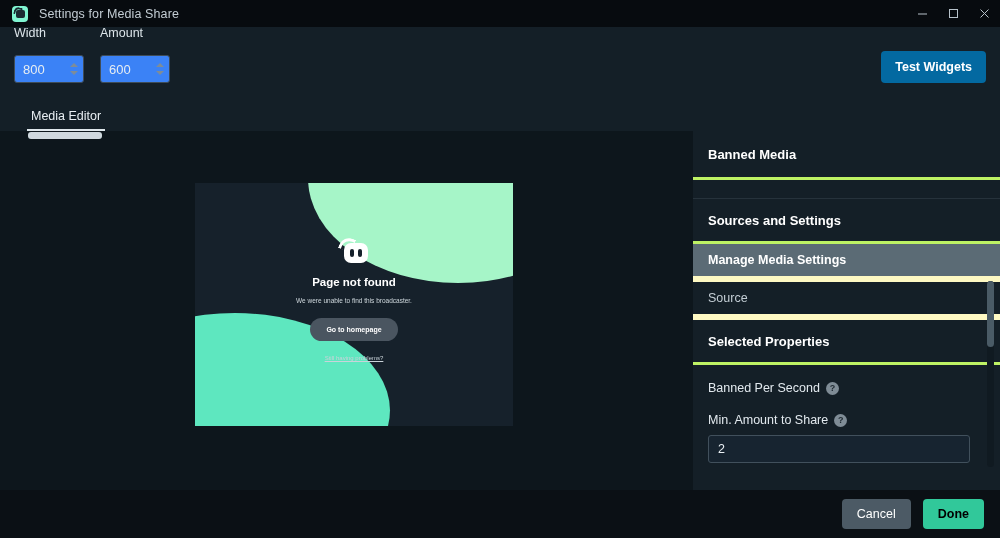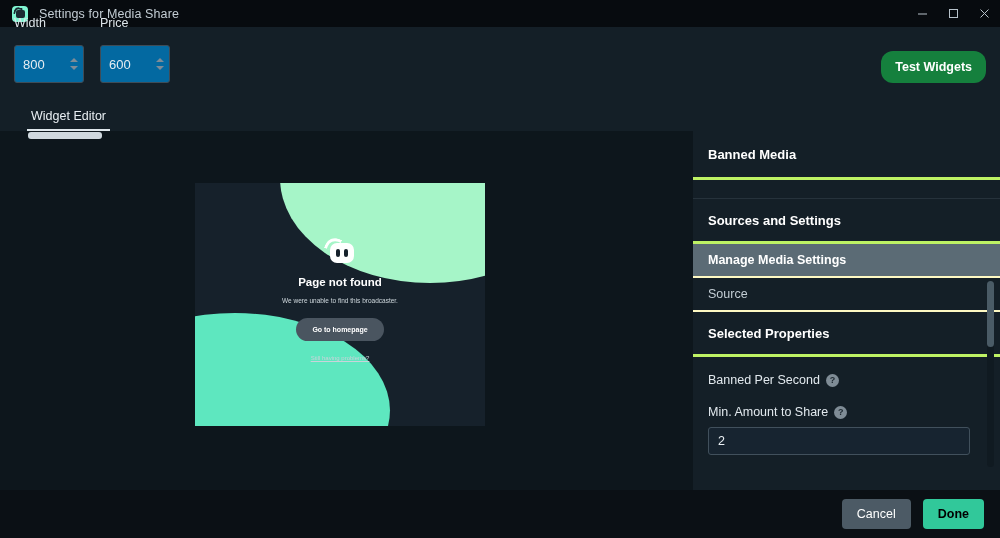--- a/index.html
+++ b/index.html
@@ -50,21 +50,21 @@
     height: 68px; background: #141f27;
     position: relative; display: flex; align-items: flex-end;
     padding: 0 0 12px 14px;
   }
   .field { margin-right: 16px; }
   .field-label {
     color: #dde5ea; font-size: 12.5px;
     margin-bottom: 15px; display: block;
   }
   .spin {
-    width: 70px; height: 38px; background: #0369a1;
+    width: 70px; height: 28px; background: #3b82f6;
     border: 1px solid #3f4c57; border-radius: 3px;
     display: flex; align-items: center; position: relative;
   }
   .spin input {
     width: 100%; height: 100%; background: transparent;
     border: none; outline: none; color: #e6edf2;
     font-size: 13px; font-family: inherit; padding: 0 20px 0 8px;
   }
   .spin .arrows {
     position: absolute; right: 5px; top: 0; height: 100%;
@@ -73,22 +73,22 @@
   }
   .spin .arrows span {
     width: 0; height: 0; border-left: 4px solid transparent;
     border-right: 4px solid transparent;
   }
   .spin .arrows .up { border-bottom: 4px solid #7e8c97; }
   .spin .arrows .dn { border-top: 4px solid #7e8c97; }
 
   #test-widgets {
     position: absolute; right: 14px; bottom: 12px;
-    background: #15803d; color: #ffffff;
-    border: none; border-radius: 12px;
+    background: #0369a1; color: #ffffff;
+    border: none; border-radius: 4px;
     font-size: 12.5px; font-weight: bold;
     font-family: inherit; padding: 9px 14px;
     cursor: pointer;
   }
 
   
   #tabstrip {
     height: 36px; background: #141f27;
     display: flex; align-items: flex-end;
     padding-left: 27px;
@@ -114,21 +114,21 @@
     width: 693px; background: #0d161c;
     position: relative; overflow: hidden;
   }
   #hscroll {
     position: absolute; top: 1px; left: 28px;
     width: 74px; height: 7px;
     background: #cfd8de; border-radius: 3px;
   }
   #preview-frame {
     position: absolute; left: 195px; top: 52px;
-    width: 290px; height: 243px;
+    width: 318px; height: 243px;
     background: #16212b; overflow: hidden;
   }
   .blob { position: absolute; border-radius: 50%; }
   #blob-top {
     width: 300px; height: 210px;
     right: -95px; top: -110px;
     background: #a6f5c8;
   }
   #blob-bottom {
     width: 310px; height: 195px;
@@ -182,21 +182,21 @@
   }
   .sec-header {
     color: #ffffff; font-size: 13px; font-weight: bold;
     padding: 16px 0 15px 15px;
     border-bottom: 3px solid #bef264;
   }
   .sec-header.tight { padding: 14px 0 13px 15px; }
   .spacer-row { height: 19px; border-bottom: 1px solid #26323b; }
   .nav-row {
     font-size: 12.5px; padding: 9px 0 9px 15px;
-    border-bottom: 2px solid #fef9c3; cursor: pointer;
+    border-bottom: 6px solid #fef9c3; cursor: pointer;
   }
   .nav-row.selected {
     background: #5b6b75; color: #ffffff; font-weight: bold;
   }
   .nav-row.plain { color: #c3cdd4; }
 
   #props { padding: 16px 30px 0 15px; }
   .prop { margin-bottom: 18px; }
   .prop-label {
     display: flex; align-items: center; gap: 6px;
@@ -274,34 +274,34 @@
     <span class="field-label">Width</span>
     <div class="spin">
       <input value="800" style="">
       <div class="arrows">
         <span class="up"></span>
         <span class="dn"></span>
       </div>
     </div>
   </div>
   <div class="field">
-    <span class="field-label">Price</span>
+    <span class="field-label">Amount</span>
     <div class="spin">
       <input value="600" style="">
       <div class="arrows">
         <span class="up"></span>
         <span class="dn"></span>
       </div>
     </div>
   </div>
   <button id="test-widgets">Test Widgets</button>
 </div>
 
 <div id="tabstrip">
-  <div class="tab active">Widget Editor</div>
+  <div class="tab active">Media Editor</div>
 </div>
 
 <div id="body">
 
   <div id="preview-pane">
     <div id="hscroll"></div>
     <div id="preview-frame">
       <div class="blob" id="blob-top"></div>
       <div class="blob" id="blob-bottom"></div>
       <div id="preview-content">

